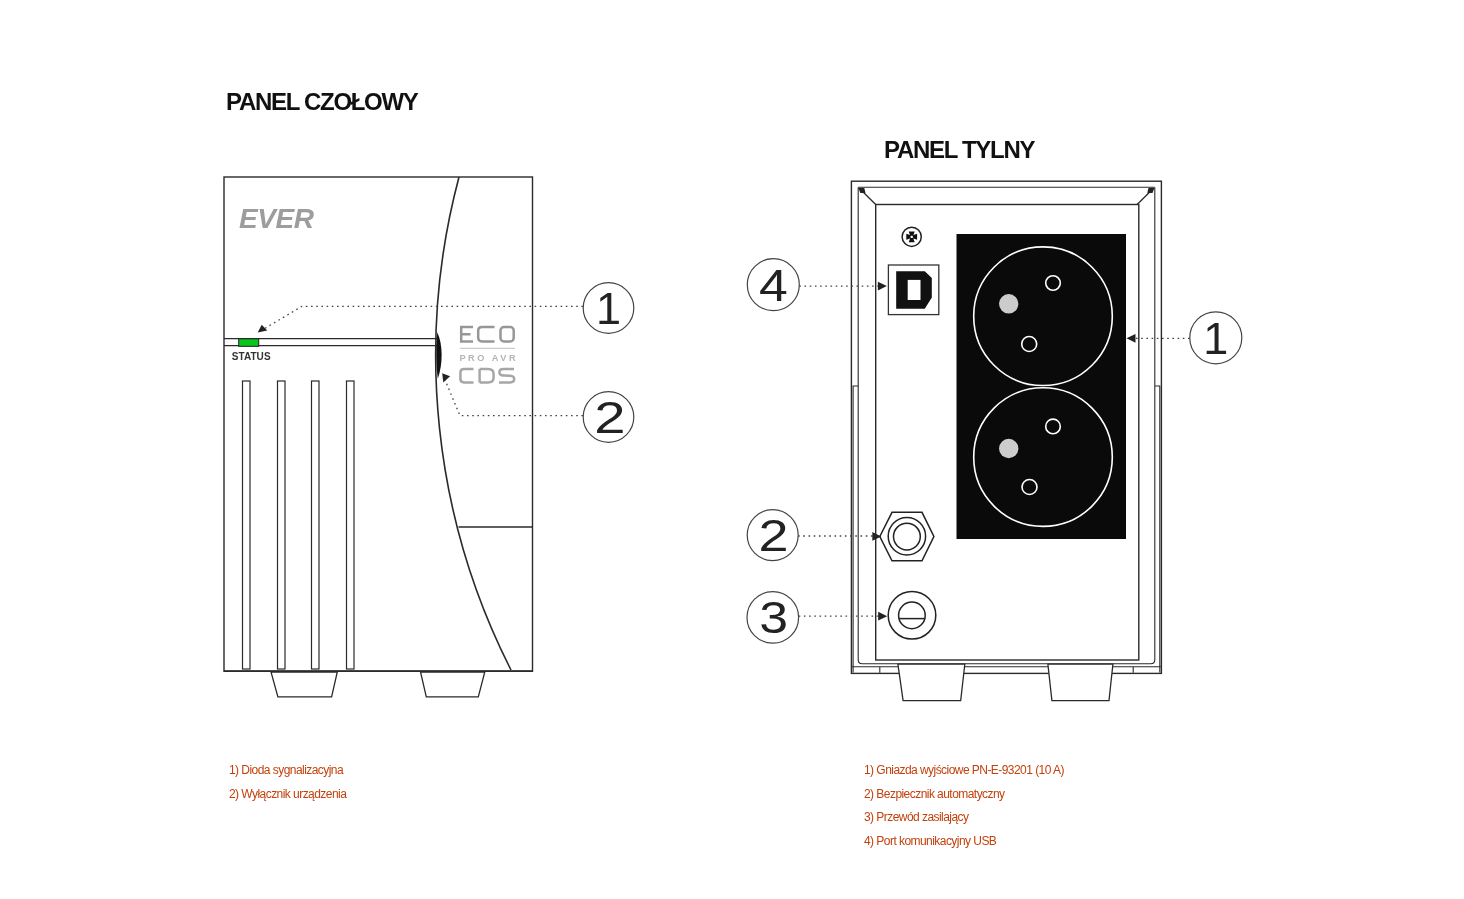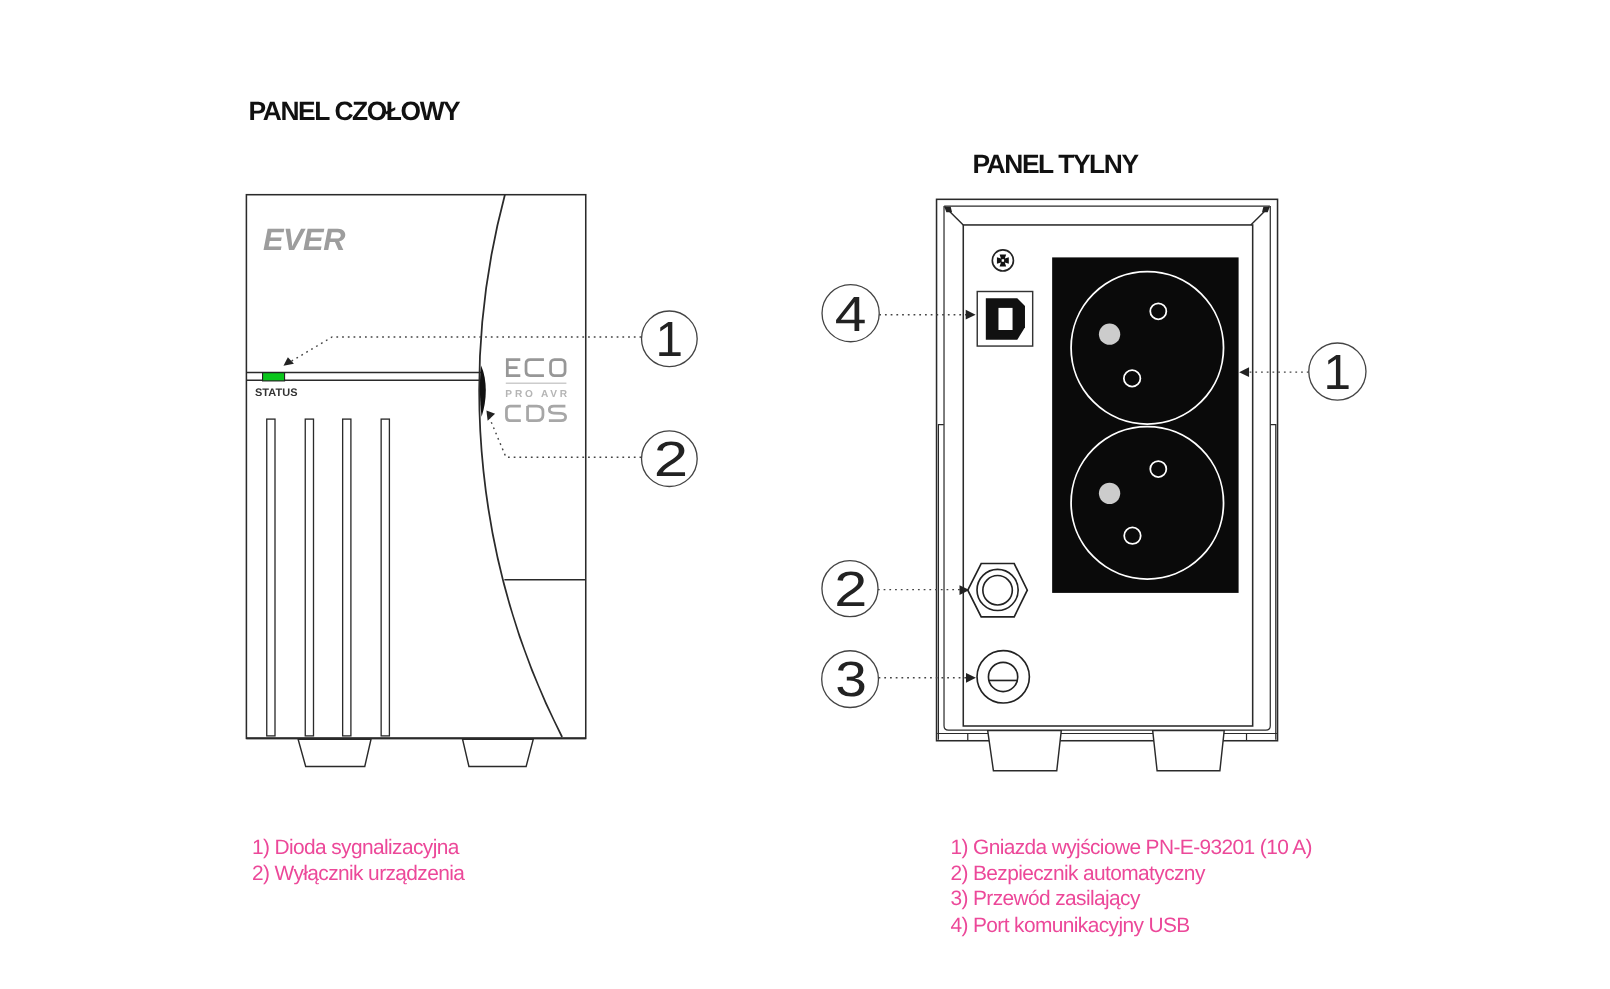--- a/index.html
+++ b/index.html
@@ -1,20 +1,20 @@
 <!DOCTYPE html>
 <html><head>
 <meta charset="utf-8">
 <style>
 html,body{margin:0;padding:0;background:#fff;}
 body{width:1464px;height:899px;position:relative;font-family:"Liberation Sans",sans-serif;overflow:hidden;}
 svg{font-family:"Liberation Sans",sans-serif;}
 .abs{position:absolute;}
 .title{font-weight:bold;font-size:24px;color:#111;letter-spacing:-1.3px;}
-.list{font-size:19px;color:#ec4899;line-height:23.5px;white-space:pre;letter-spacing:-0.55px;}
+.list{font-size:12px;color:#c2410c;line-height:23.5px;white-space:pre;letter-spacing:-0.55px;}
 </style>
 </head>
 <body>
 <div class="abs title" style="left:226px;top:88px;">PANEL CZOŁOWY</div>
 <div class="abs title" style="left:884px;top:88px;margin-top:48px;">PANEL TYLNY</div>
 
 <div class="abs list" style="left:229px;top:759px;">1) Dioda sygnalizacyjna
 2) Wyłącznik urządzenia</div>
 
 <div class="abs list" style="left:864px;top:759px;">1) Gniazda wyjściowe PN-E-93201 (10 A)

